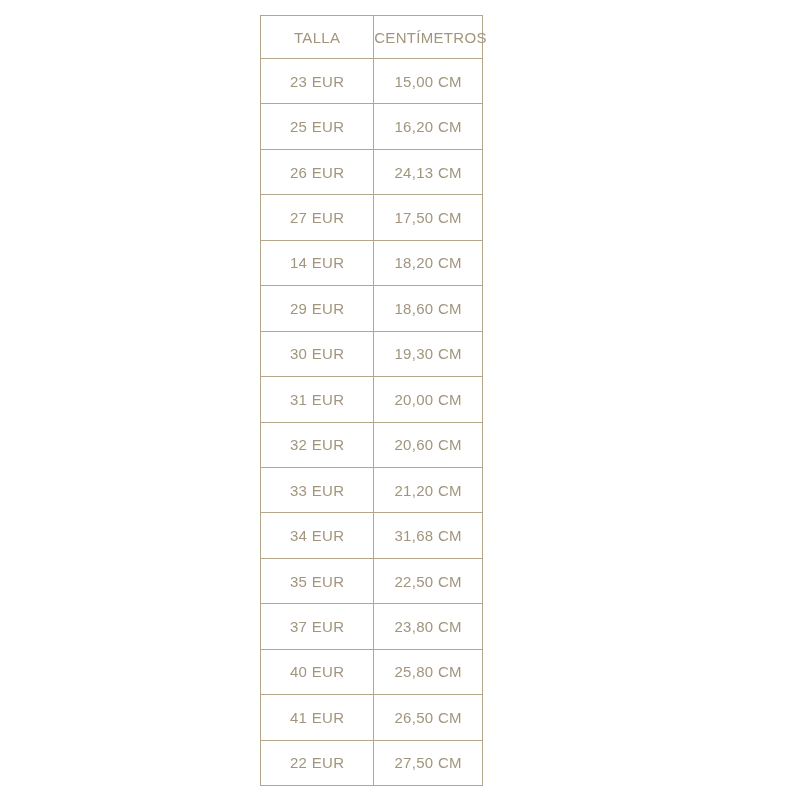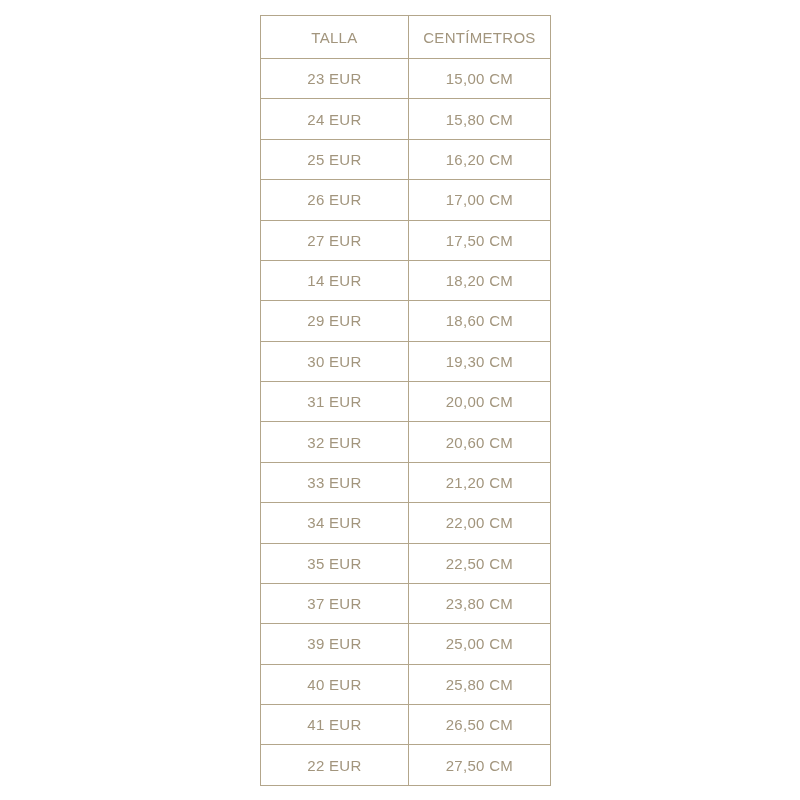--- a/index.html
+++ b/index.html
@@ -11,21 +11,21 @@
     height: 800px;
     background: #ffffff;
     font-family: "Liberation Sans", sans-serif;
     position: relative;
     overflow: hidden;
   }
   .size-table-wrap {
     position: absolute;
     left: 260px;
     top: 15px;
-    width: 291px;
+    width: 223px;
     height: 771px;
   }
   table.size-table {
     border-collapse: collapse;
     table-layout: fixed;
     width: 100%;
     height: 100%;
     color: #a2957d;
     font-size: 15px;
     letter-spacing: 0.3px;
@@ -59,33 +59,29 @@
         <th>CENTÍMETROS</th>
       </tr>
     </thead>
     <tbody>
 
   <tr>
     <td>23 EUR</td>
     <td>15,00 CM</td>
   </tr>
 
-  <tr>
-    <td>24 EUR</td>
-    <td>15,80 CM</td>
-  </tr>
 
   <tr>
     <td>25 EUR</td>
     <td>16,20 CM</td>
   </tr>
 
   <tr>
     <td>26 EUR</td>
-    <td>17,00 CM</td>
+    <td>24,13 CM</td>
   </tr>
 
   <tr>
     <td>27 EUR</td>
     <td>17,50 CM</td>
   </tr>
 
   <tr>
     <td>14 EUR</td>
     <td>18,20 CM</td>
@@ -111,39 +107,35 @@
     <td>20,60 CM</td>
   </tr>
 
   <tr>
     <td>33 EUR</td>
     <td>21,20 CM</td>
   </tr>
 
   <tr>
     <td>34 EUR</td>
-    <td>22,00 CM</td>
+    <td>31,68 CM</td>
   </tr>
 
   <tr>
     <td>35 EUR</td>
     <td>22,50 CM</td>
   </tr>
 
 
   <tr>
     <td>37 EUR</td>
     <td>23,80 CM</td>
   </tr>
 
 
-  <tr>
-    <td>39 EUR</td>
-    <td>25,00 CM</td>
-  </tr>
 
   <tr>
     <td>40 EUR</td>
     <td>25,80 CM</td>
   </tr>
 
   <tr>
     <td>41 EUR</td>
     <td>26,50 CM</td>
   </tr>

